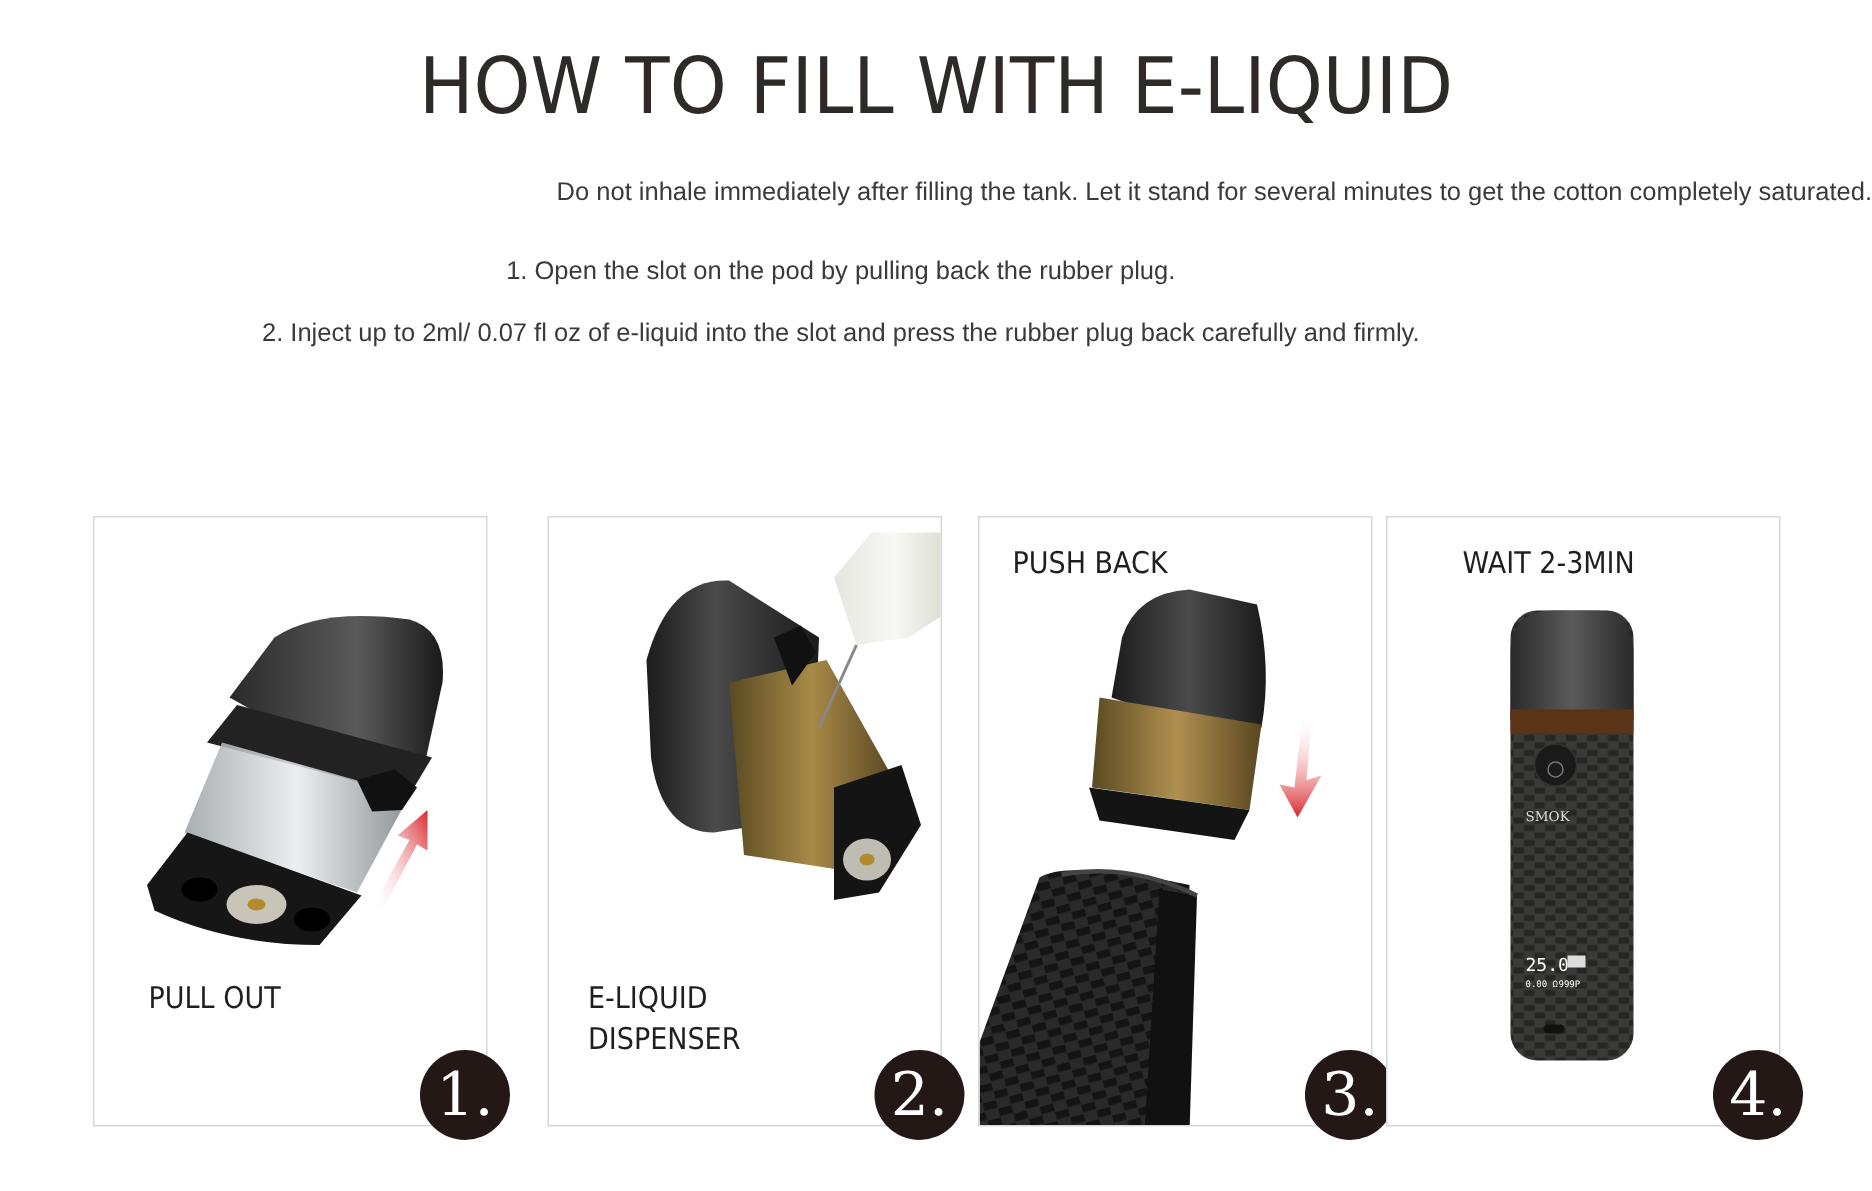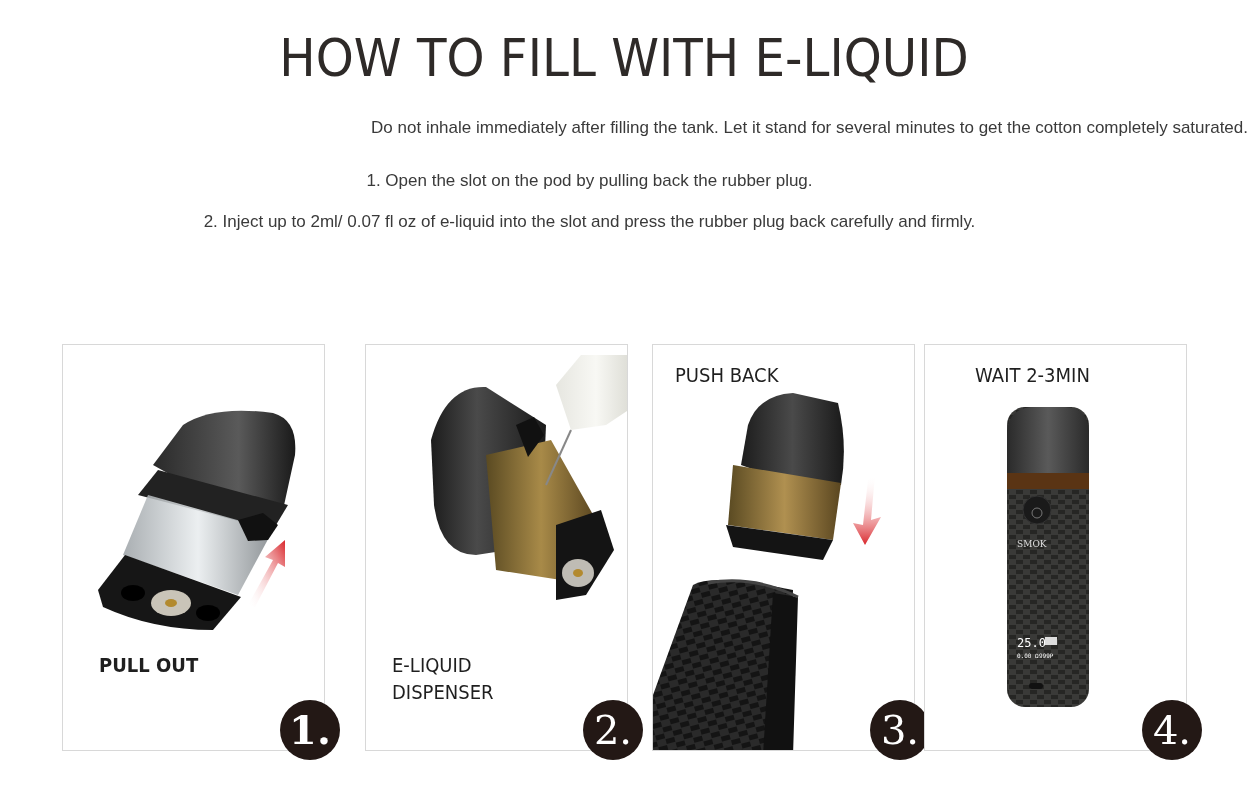--- a/index.html
+++ b/index.html
@@ -8,21 +8,21 @@
 
   .title {
     position: absolute; left: 0; top: 28px; width: 1248px; text-align: center;
     font-size: 52px; font-weight: normal; color: #2e2a28; letter-spacing: 0px;
     font-family: "DejaVu Sans", sans-serif; transform: scaleX(0.93); transform-origin: center;
   }
   .subtitle {
     position: absolute; left: 0; top: 118px; width: 1248px; text-align: right;
     font-size: 17px; color: #3a3a3a;
   }
-  .steps { position: absolute; left: 0; top: 168px; width: 1121px; margin-left: 29px; }
+  .steps { position: absolute; left: 0; top: 168px; width: 1121px; }
   .step-line {
     height: 41px; line-height: 26px; text-align: center; font-size: 17px; color: #3a3a3a;
   }
 
   .card {
     position: absolute; top: 344px; width: 263px; height: 407px;
     border: 1px solid #d8d8d8; background: #ffffff; overflow: visible;
   }
   .card-clip { position: absolute; inset: 0; overflow: hidden; }
   .card-label {
@@ -40,21 +40,21 @@
 <body>
 
 <div class="title">HOW TO FILL WITH E-LIQUID</div>
 <div class="subtitle">Do not inhale immediately after filling the tank. Let it stand for several minutes to get the cotton completely saturated.</div>
 
 <div class="steps">
   <div class="step-line">1. Open the slot on the pod by pulling back the rubber plug.</div>
   <div class="step-line">2. Inject up to 2ml/ 0.07 fl oz of e-liquid into the slot and press the rubber plug back carefully and firmly.</div>
 </div>
 
-<div class="card" style="left:62px;font-weight:bold;">
+<div class="card" style="left:62px;">
   <div class="card-clip">
     <svg width="263" height="300" style="left:0;top:0;" viewBox="0 0 263 300">
       <defs>
         <linearGradient id="g1a" x1="0" x2="1">
             <stop offset="0" stop-color="#2a2a2a"></stop>
             <stop offset="0.6" stop-color="#5a5a5a"></stop>
             <stop offset="1" stop-color="#1a1a1a"></stop>
           </linearGradient>
         <linearGradient id="g1b" x1="0" x2="1">
             <stop offset="0" stop-color="#9aa0a4"></stop>

